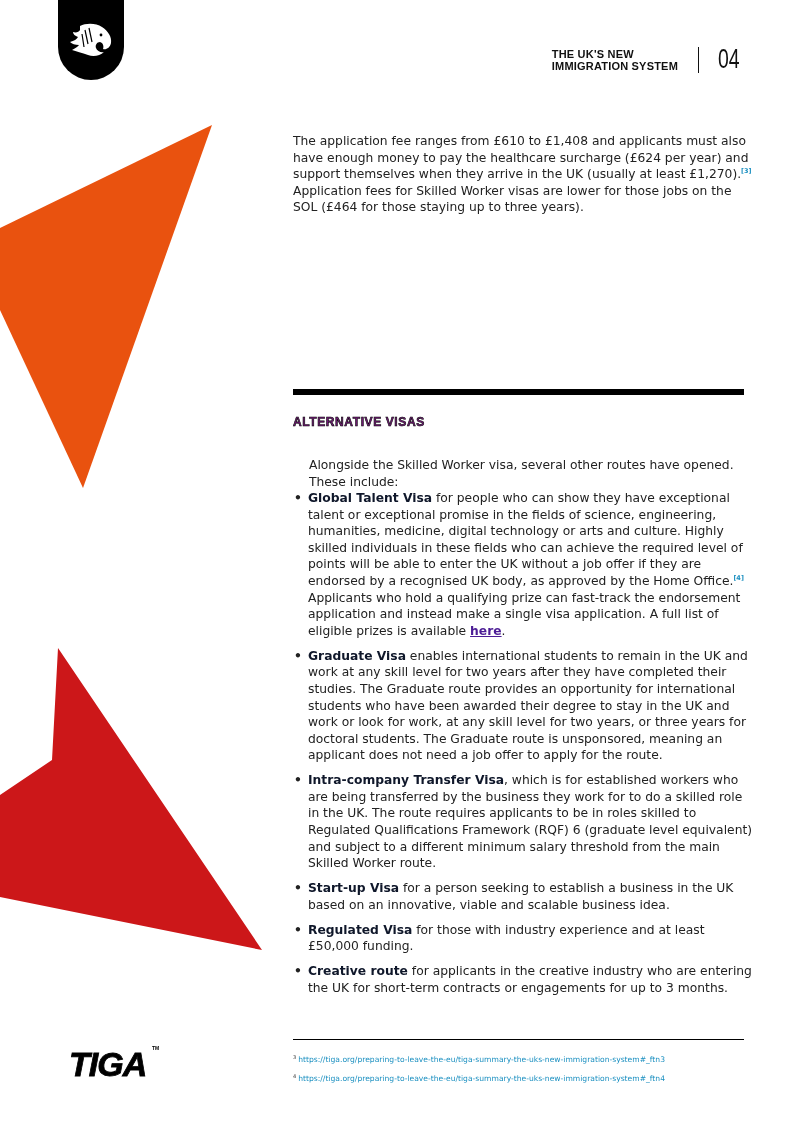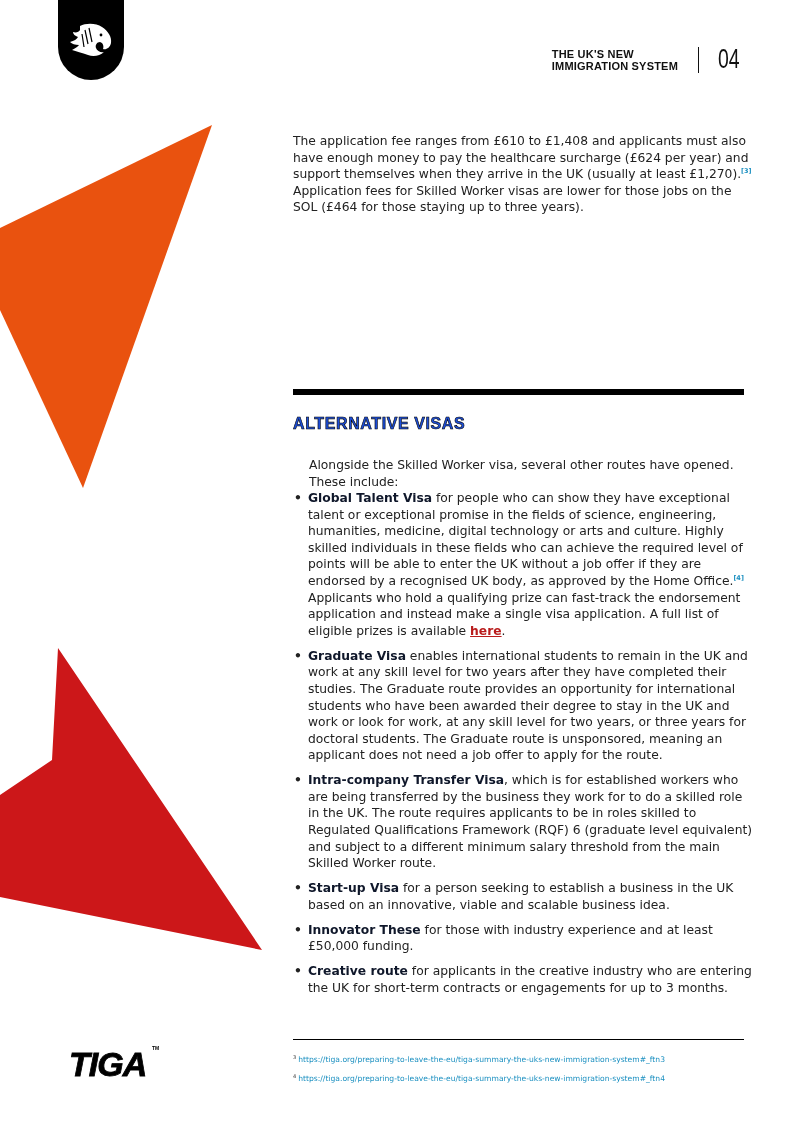--- a/index.html
+++ b/index.html
@@ -27,29 +27,29 @@
   .shape { position: absolute; left: 0; top: 0; }
   .content {
     position: absolute; left: 293px; top: 133px; width: 460px;
     font-size: 12.3px; line-height: 16.6px; color: #222;
   }
   .content p { margin: 0 0 16.4px 0; }
   sup.ref { font-size: 6.5px; color: #1a8fc0; font-weight: 700; vertical-align: 5px; line-height: 0; }
   .thick-rule { position: absolute; left: 293px; top: 389px; width: 451px; height: 6px; background: #000; }
   .section-heading {
     position: absolute; left: 293px; top: 415px;
-    font-family: "Liberation Sans", sans-serif; font-weight: 900; font-size: 16px;
-    letter-spacing: 0.6px; color: #1d4ed8; -webkit-text-stroke: 0.6px #000;
+    font-family: "Liberation Sans", sans-serif; font-weight: 900; font-size: 12px;
+    letter-spacing: 0.6px; color: #701a75; -webkit-text-stroke: 0.6px #000;
   }
   .intro { position: absolute; left: 293px; top: 441px; width: 460px; font-size: 12.3px; line-height: 16.6px; color: #222; margin: 16px; }
   .visa-list { position: absolute; left: 293px; top: 490px; width: 460px; margin: 0; padding: 0; list-style: none; font-size: 12.3px; line-height: 16.6px; color: #222; }
   .visa-list li { position: relative; padding-left: 15px; margin-bottom: 8.4px; }
   .visa-list li .bullet { position: absolute; left: 1px; top: 0; font-weight: 700; }
   .visa-list b { color: #0f172a; }
-  a.inline-link { color: #b91c1c; font-weight: 700; text-decoration: underline; }
+  a.inline-link { color: #4c1d95; font-weight: 700; text-decoration: underline; }
   .footer-rule { position: absolute; left: 293px; top: 1039px; width: 451px; height: 1px; background: #000; }
   .footnote { position: absolute; left: 293px; font-size: 7.6px; line-height: 10px; color: #1a8fc0; }
   .footnote .num { color: #333; font-size: 5px; vertical-align: 3px; margin-right: 2px; }
   .footnote a { color: #1a8fc0; }
   .brand {
     position: absolute; left: 69px; top: 1047px;
     font-family: "Liberation Sans", sans-serif; font-weight: 900; font-style: italic;
     font-size: 34px; line-height: 34px; letter-spacing: -1px; color: #000; text-align: right; -webkit-text-stroke: 0.8px #000;
   }
   .tm { position: absolute; left: 152px; top: 1045px; font-size: 5px; font-weight: 700; color: #000; font-family: "Liberation Sans", sans-serif; }
@@ -99,21 +99,21 @@
   <li>
     <span class="bullet">•</span>
     <b>Intra-company Transfer Visa</b><span>, which is for established workers who are being transferred by the business they work for to do a skilled role in the UK. The route requires applicants to be in roles skilled to Regulated Qualifications Framework (RQF) 6 (graduate level equivalent) and subject to a different minimum salary threshold from the main Skilled Worker route.</span>
   </li>
   <li>
     <span class="bullet">•</span>
     <b>Start-up Visa</b><span> for a person seeking to establish a business in the UK based on an innovative, viable and scalable business idea.</span>
   </li>
   <li>
     <span class="bullet">•</span>
-    <b>Innovator These</b><span> for those with industry experience and at least £50,000 funding.</span>
+    <b>Regulated Visa</b><span> for those with industry experience and at least £50,000 funding.</span>
   </li>
   <li>
     <span class="bullet">•</span>
     <b>Creative route</b><span> for applicants in the creative industry who are entering the UK for short-term contracts or engagements for up to 3 months.</span>
   </li>
 </ul>
 
 <div class="footer-rule"></div>
 <div class="footnote" style="top:1052px;">
   <span class="num">3</span><a>https://tiga.org/preparing-to-leave-the-eu/tiga-summary-the-uks-new-immigration-system#_ftn3</a>

